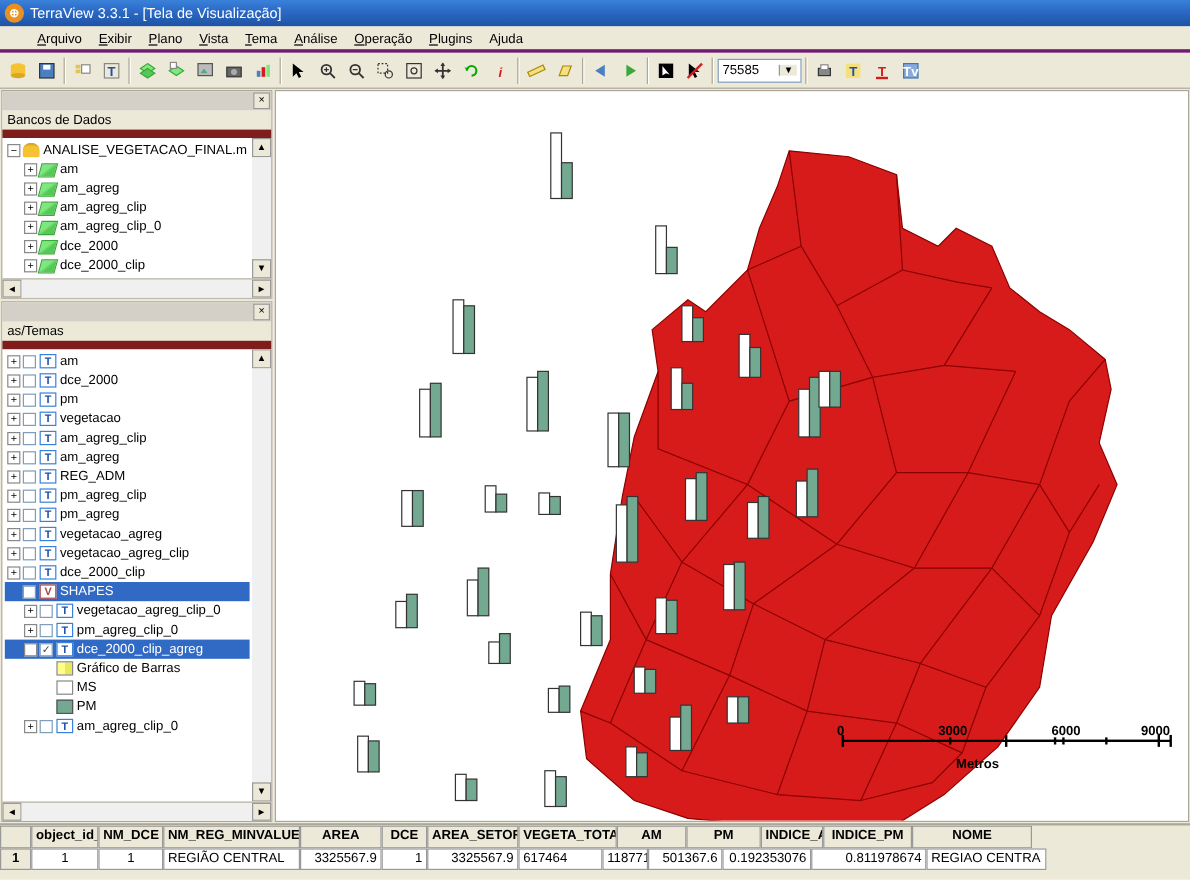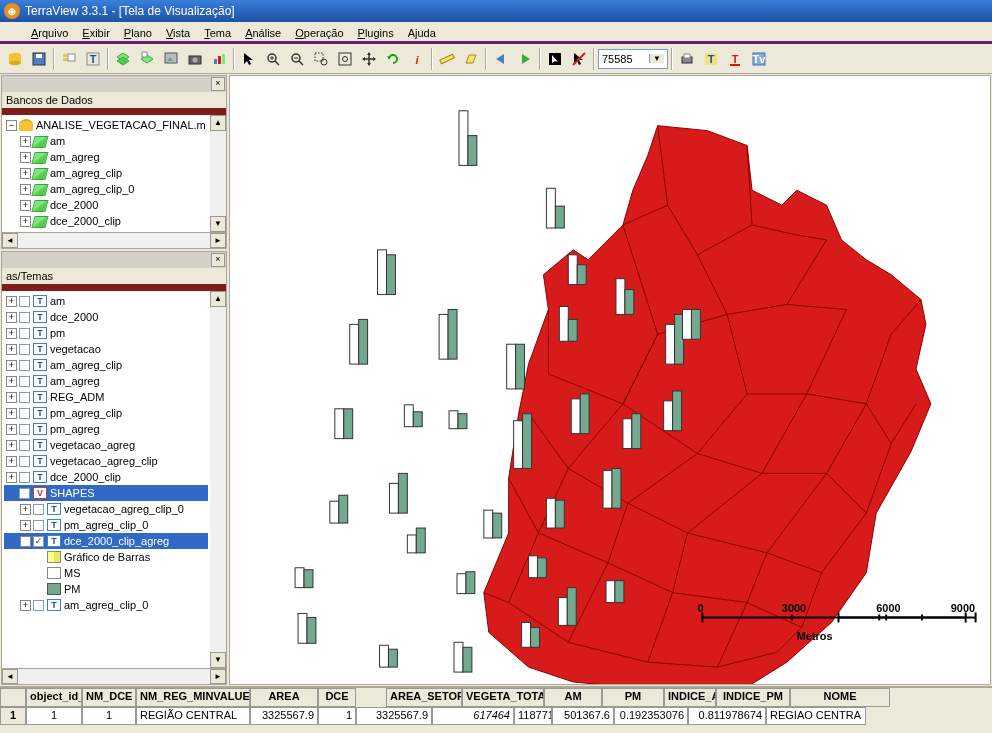--- a/index.html
+++ b/index.html
@@ -639,36 +639,36 @@
 </div>
 
 <div class="bottom-table">
   <div class="bt-hdr" id="bt-hdr">
       <div class="cell" style="width: 26px; font-weight: bold;"></div>
       <div class="cell" style="width: 56px; font-weight: bold;">object_id_</div>
       <div class="cell" style="width: 54px; font-weight: bold;">NM_DCE</div>
       <div class="cell" style="width: 114px; font-weight: bold;">NM_REG_MINVALUE</div>
       <div class="cell" style="width: 68px; font-weight: bold;">AREA</div>
       <div class="cell" style="width: 38px; font-weight: bold;">DCE</div>
-      <div class="cell" style="width: 76px; font-weight: bold; margin-left: 30px;">AREA_SETOR</div>
+      <div class="cell" style="width: 76px; font-weight: bold;">AREA_SETOR</div>
       <div class="cell" style="width: 82px; font-weight: bold;">VEGETA_TOTAL</div>
       <div class="cell" style="width: 58px; font-weight: bold;">AM</div>
       <div class="cell" style="width: 62px; font-weight: bold;">PM</div>
       <div class="cell" style="width: 52px; font-weight: bold;">INDICE_AM</div>
       <div class="cell" style="width: 74px; font-weight: bold;">INDICE_PM</div>
       <div class="cell" style="width: 100px; font-weight: bold;">NOME</div>
     </div>
   <div class="bt-row" id="bt-row">
       <div class="cell rowh" style="width: 26px; text-align: center;">1</div>
       <div class="cell" style="width: 56px; text-align: center;">1</div>
       <div class="cell" style="width: 54px; text-align: center;">1</div>
       <div class="cell" style="width: 114px; text-align: left;">REGIÃO CENTRAL</div>
       <div class="cell" style="width: 68px; text-align: right;">3325567.9</div>
       <div class="cell" style="width: 38px; text-align: right;">1</div>
       <div class="cell" style="width: 76px; text-align: right;">3325567.9</div>
-      <div class="cell" style="width: 82px; text-align: right; font-style: italic;">617464</div>
+      <div class="cell" style="width: 70px; text-align: left;">617464</div>
       <div class="cell" style="width: 38px; text-align: right;">118771.1</div>
       <div class="cell" style="width: 62px; text-align: right;">501367.6</div>
       <div class="cell" style="width: 74px; text-align: right;">0.192353076</div>
-      <div class="cell" style="width: 78px; text-align: right;">0.811978674</div>
+      <div class="cell" style="width: 96px; text-align: right;">0.811978674</div>
       <div class="cell" style="width: 100px; text-align: left;">REGIAO CENTRA</div>
     </div>
 </div>
 
 </body></html>

